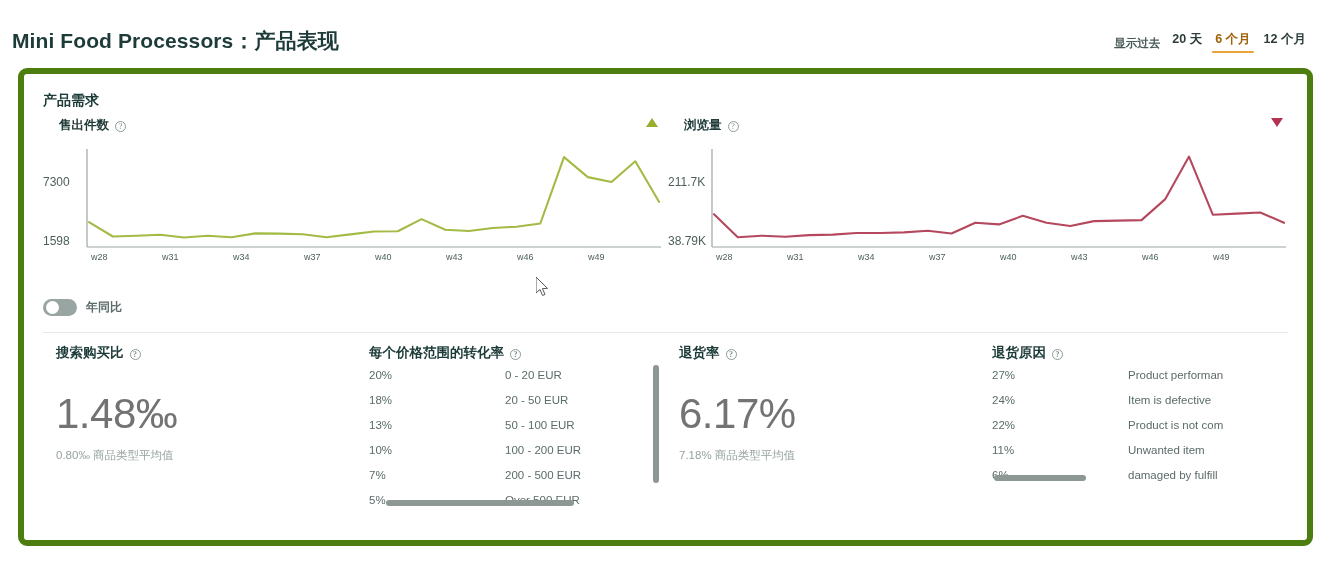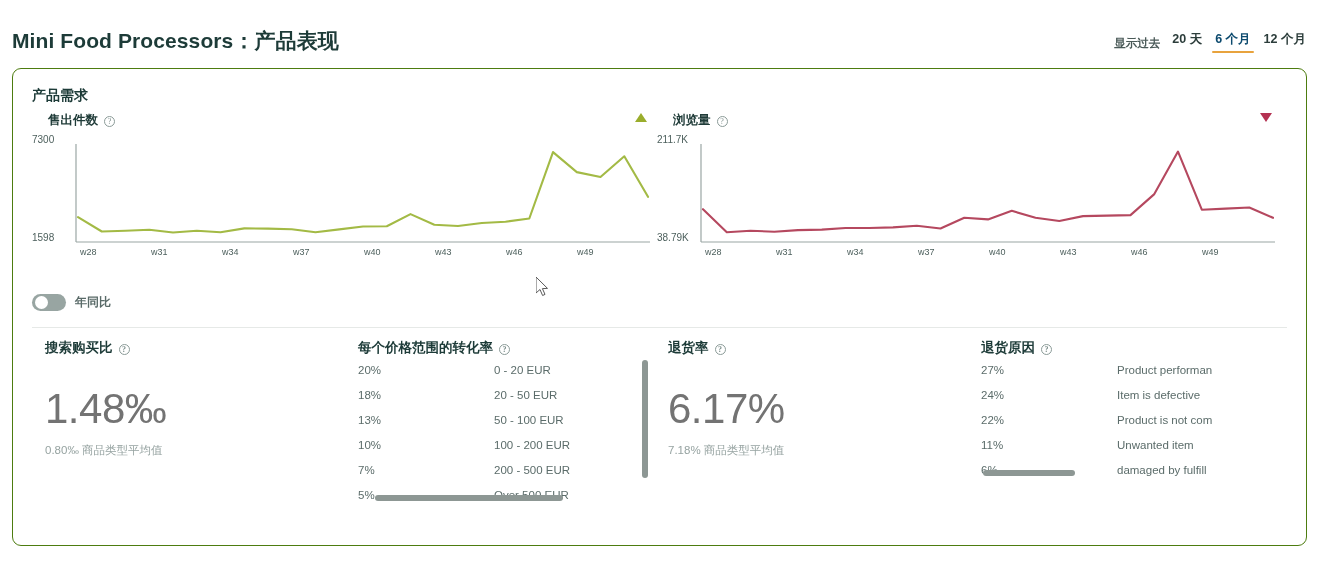--- a/index.html
+++ b/index.html
@@ -25,31 +25,31 @@
   .range-wrap {
     position: absolute; right: 12px; top: 31px;
     display: flex; align-items: flex-end; gap: 11px;
     font-size: 12.5px; color: #3d4f4d; white-space: nowrap; margin-left: 30px;
   }
   .range-label { color: #4a5a58; font-weight: 700; font-size: 11.5px; padding-bottom:2px;}
   .range-opt {
     position: relative; font-weight: 700; font-size: 12.5px;
     color: #2c3d3b; padding: 0 1px 5px 1px; cursor: pointer;
   }
-  .range-opt.active { color: #0c4a6e; }
+  .range-opt.active { color: #a16207; }
   .range-opt.active::after {
     content: ""; position: absolute; left: -2px; right: -2px; bottom: 0;
     height: 2.5px; background: #e8a33d; border-radius: 2px;
   }
 
   
   .card {
-    position: absolute; left: 12px; top: 68px;
+    position: absolute; left: 18px; top: 68px;
     width: 1295px; height: 478px;
-    border: 1px solid #4d7c0f; border-radius: 9px;
+    border: 6px solid #4d7c0f; border-radius: 9px;
     background: #fff;
   }
 
   .demand-title {
     position: absolute; left: 19px; top: 18px;
     font-size: 14px; font-weight: 700; color: #1d3b38;
   }
 
   
   .chart-block { position: absolute; top: 42px; }
@@ -79,21 +79,21 @@
   .info-icon {
     display: inline-block; width: 11px; height: 11px; border-radius: 50%;
     border: 1px solid #8b9b98; position: relative; top: 1px;
     font-size: 8px; line-height: 9px; text-align: center; color: #7b8d8a;
     font-family: "Liberation Serif", serif;
   }
 
   .plot { position: relative; margin-top: 9px; height: 118px; }
   .plot svg { display: block; }
   .y-top, .y-bot {
-    position: absolute; font-size: 10px; color: #4c5f5c; white-space: nowrap;
+    position: absolute; font-size: 12px; color: #4c5f5c; white-space: nowrap; margin-top: 36px;
   }
   .y-top { left: 0; top: -4px; }
   .y-bot { left: 0; bottom: 13px; }
   .xticks {
     position: absolute; left: 48px; right: 4px; bottom: -1px;
     display: flex; font-size: 9px; color: #4c5f5c;
   }
   .xticks span { flex: 1 1 0; text-align: left; }
 
   

